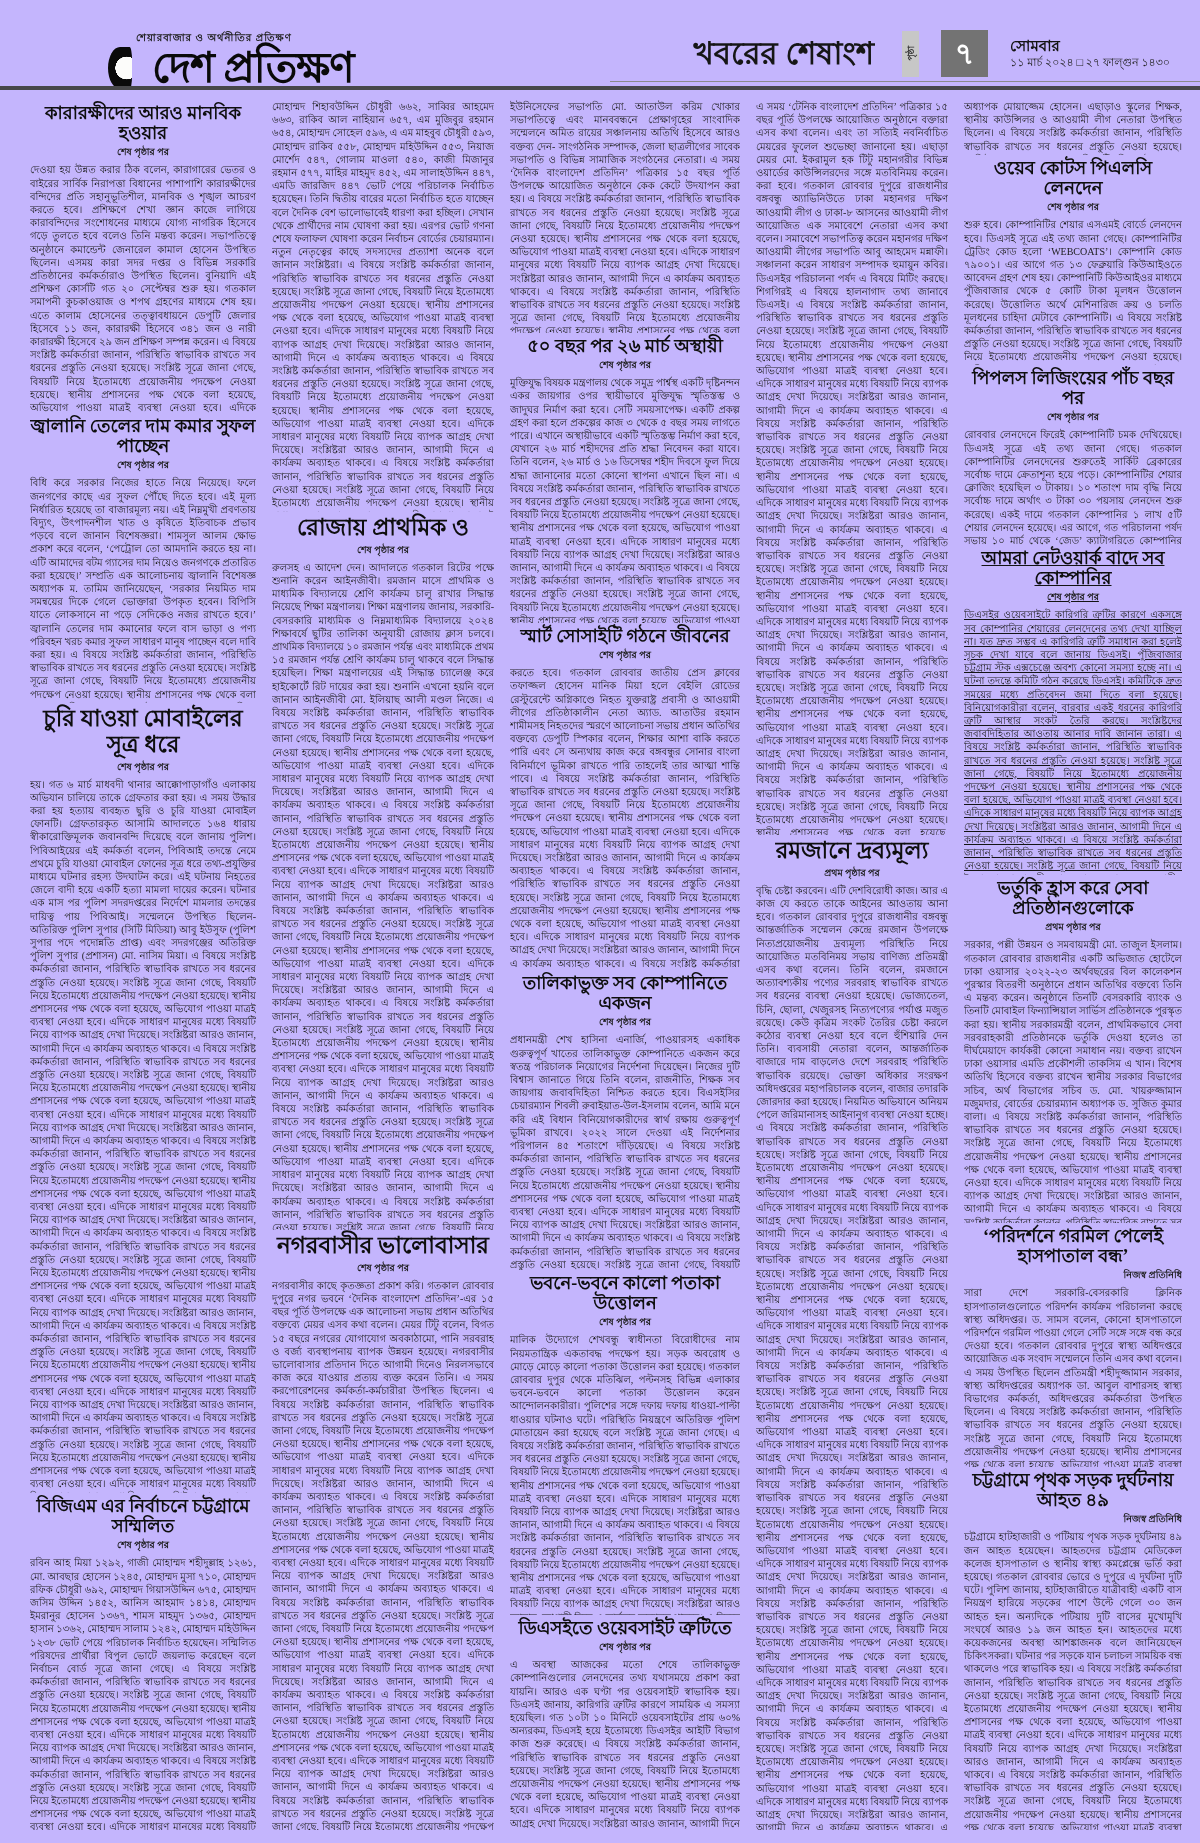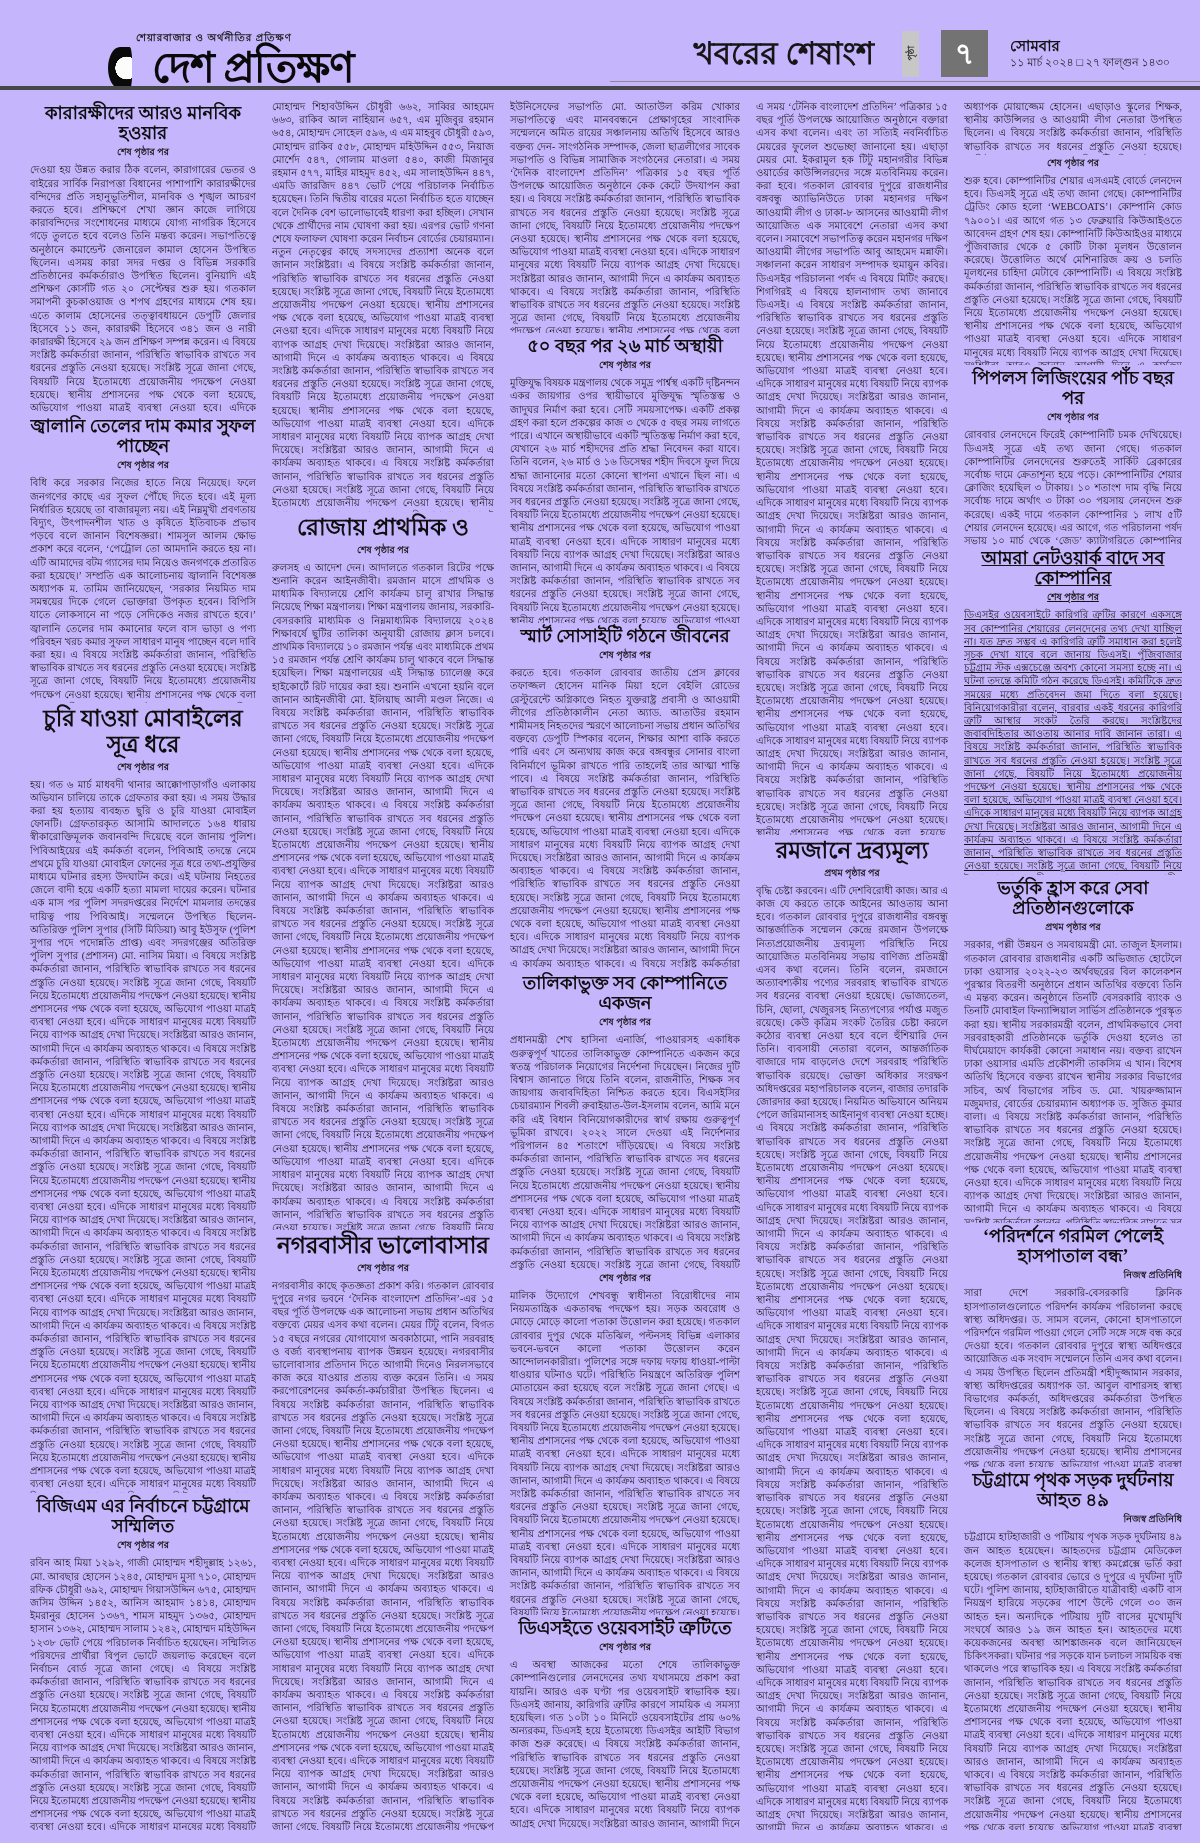--- a/index.html
+++ b/index.html
@@ -123,20 +123,21 @@
           <div class="headline h-md">স্মার্ট সোসাইটি গঠনে জীবনের</div>
           <div class="byline">শেষ পৃষ্ঠার পর</div>
           <div class="bodytext">করতে হবে। গতকাল রোববার জাতীয় প্রেস ক্লাবের তফাজ্জল হোসেন মানিক মিয়া হলে বেইলি রোডের রেস্টুরেন্টে অগ্নিকাণ্ডে নিহত যুক্তরাষ্ট্র প্রবাসী ও আওয়ামী লীগের প্রতিষ্ঠাকালীন নেতা অ্যাড. আতাউর রহমান শামীমসহ নিহতদের স্মরণে আলোচনা সভায় প্রধান অতিথির বক্তব্যে ডেপুটি স্পিকার বলেন, শিক্ষার আশা বাকি করতে পারি এবং সে অন্যথায় কাজ করে বঙ্গবন্ধুর সোনার বাংলা বিনির্মাণে ভূমিকা রাখতে পারি তাহলেই তার আত্মা শান্তি পাবে। এ বিষয়ে সংশ্লিষ্ট কর্মকর্তারা জানান, পরিস্থিতি স্বাভাবিক রাখতে সব ধরনের প্রস্তুতি নেওয়া হয়েছে। সংশ্লিষ্ট সূত্রে জানা গেছে, বিষয়টি নিয়ে ইতোমধ্যে প্রয়োজনীয় পদক্ষেপ নেওয়া হয়েছে। স্থানীয় প্রশাসনের পক্ষ থেকে বলা হয়েছে, অভিযোগ পাওয়া মাত্রই ব্যবস্থা নেওয়া হবে। এদিকে সাধারণ মানুষের মধ্যে বিষয়টি নিয়ে ব্যাপক আগ্রহ দেখা দিয়েছে। সংশ্লিষ্টরা আরও জানান, আগামী দিনে এ কার্যক্রম অব্যাহত থাকবে। এ বিষয়ে সংশ্লিষ্ট কর্মকর্তারা জানান, পরিস্থিতি স্বাভাবিক রাখতে সব ধরনের প্রস্তুতি নেওয়া হয়েছে। সংশ্লিষ্ট সূত্রে জানা গেছে, বিষয়টি নিয়ে ইতোমধ্যে প্রয়োজনীয় পদক্ষেপ নেওয়া হয়েছে। স্থানীয় প্রশাসনের পক্ষ থেকে বলা হয়েছে, অভিযোগ পাওয়া মাত্রই ব্যবস্থা নেওয়া হবে। এদিকে সাধারণ মানুষের মধ্যে বিষয়টি নিয়ে ব্যাপক আগ্রহ দেখা দিয়েছে। সংশ্লিষ্টরা আরও জানান, আগামী দিনে এ কার্যক্রম অব্যাহত থাকবে। এ বিষয়ে সংশ্লিষ্ট কর্মকর্তারা জানান, পরিস্থিতি স্বাভাবিক রাখতে সব ধরনের প্রস্তুতি নেওয়া হয়েছে। সংশ্লিষ্ট সূত্রে জানা গেছে, বিষয়টি নিয়ে ইতোমধ্যে প্রয়োজনীয় পদক্ষেপ নেওয়া হয়েছে। স্থানীয় প্রশাসনের পক্ষ থেকে বলা হয়েছে, অভিযোগ পাওয়া মাত্রই ব্যবস্থা নেওয়া হবে। এদিকে সাধারণ মানুষের মধ্যে বিষয়টি নিয়ে ব্যাপক আগ্রহ দেখা দিয়েছে। সংশ্লিষ্টরা আরও জানান, আগামী দিনে এ কার্যক্রম অব্যাহত থাকবে। এ বিষয়ে সংশ্লিষ্ট কর্মকর্তারা জানান, পরিস্থিতি স্বাভাবিক রাখতে সব ধরনের প্রস্তুতি নেওয়া হয়েছে। সংশ্লিষ্ট সূত্রে জানা গেছে, বিষয়টি নিয়ে ইতোমধ্যে প্রয়োজনীয় পদক্ষেপ নেওয়া হয়েছে। স্থানীয় প্রশাসনের পক্ষ থেকে বলা হয়েছে, অভিযোগ পাওয়া মাত্রই ব্যবস্থা নেওয়া হবে। এদিকে সাধারণ মানুষের মধ্যে বিষয়টি নিয়ে ব্যাপক আগ্রহ দেখা দিয়েছে। সংশ্লিষ্টরা আরও জানান, আগামী দিনে এ কার্যক্রম অব্যাহত থাকবে। এ বিষয়ে সংশ্লিষ্ট কর্মকর্তারা জানান, পরিস্থিতি স্বাভাবিক রাখতে সব ধরনের প্রস্তুতি নেওয়া হয়েছে। সংশ্লিষ্ট সূত্রে জানা গেছে, বিষয়টি নিয়ে ইতোমধ্যে প্রয়োজনীয় পদক্ষেপ নেওয়া হয়েছে। স্থানীয় প্রশাসনের পক্ষ থেকে বলা হয়েছে, অভিযোগ পাওয়া মাত্রই ব্যবস্থা নেওয়া হবে। এদিকে সাধারণ মানুষের মধ্যে বিষয়টি নিয়ে ব্যাপক আগ্রহ দেখা দিয়েছে। সংশ্লিষ্টরা আরও জানান, আগামী দিনে এ কার্যক্রম অব্যাহত থাকবে। </div>
         </div>
         <div class="block" style="height: 300px;">
           <div class="headline h-md">তালিকাভুক্ত সব কোম্পানিতে একজন</div>
           <div class="byline">শেষ পৃষ্ঠার পর</div>
           <div class="bodytext">প্রধানমন্ত্রী শেখ হাসিনা এনার্জি, পাওয়ারসহ একাধিক গুরুত্বপূর্ণ খাতের তালিকাভুক্ত কোম্পানিতে একজন করে স্বতন্ত্র পরিচালক নিয়োগের নির্দেশনা দিয়েছেন। নিজের দুটি বিশ্বাস জানাতে গিয়ে তিনি বলেন, রাজনীতি, শিক্ষক সব জায়গায় জবাবদিহিতা নিশ্চিত করতে হবে। বিএসইসির চেয়ারম্যান শিবলী রুবাইয়াত-উল-ইসলাম বলেন, আমি মনে করি এই বিধান বিনিয়োগকারীদের স্বার্থ রক্ষায় গুরুত্বপূর্ণ ভূমিকা রাখবে। ২০২২ সালে দেওয়া এই নির্দেশনার পরিপালন ৪৫ শতাংশে দাঁড়িয়েছে। এ বিষয়ে সংশ্লিষ্ট কর্মকর্তারা জানান, পরিস্থিতি স্বাভাবিক রাখতে সব ধরনের প্রস্তুতি নেওয়া হয়েছে। সংশ্লিষ্ট সূত্রে জানা গেছে, বিষয়টি নিয়ে ইতোমধ্যে প্রয়োজনীয় পদক্ষেপ নেওয়া হয়েছে। স্থানীয় প্রশাসনের পক্ষ থেকে বলা হয়েছে, অভিযোগ পাওয়া মাত্রই ব্যবস্থা নেওয়া হবে। এদিকে সাধারণ মানুষের মধ্যে বিষয়টি নিয়ে ব্যাপক আগ্রহ দেখা দিয়েছে। সংশ্লিষ্টরা আরও জানান, আগামী দিনে এ কার্যক্রম অব্যাহত থাকবে। এ বিষয়ে সংশ্লিষ্ট কর্মকর্তারা জানান, পরিস্থিতি স্বাভাবিক রাখতে সব ধরনের প্রস্তুতি নেওয়া হয়েছে। সংশ্লিষ্ট সূত্রে জানা গেছে, বিষয়টি নিয়ে ইতোমধ্যে প্রয়োজনীয় পদক্ষেপ নেওয়া হয়েছে। স্থানীয় প্রশাসনের পক্ষ থেকে বলা হয়েছে, অভিযোগ পাওয়া মাত্রই ব্যবস্থা নেওয়া হবে। এদিকে সাধারণ মানুষের মধ্যে বিষয়টি নিয়ে ব্যাপক আগ্রহ দেখা দিয়েছে। সংশ্লিষ্টরা আরও জানান, আগামী দিনে এ কার্যক্রম অব্যাহত থাকবে। এ বিষয়ে সংশ্লিষ্ট কর্মকর্তারা জানান, পরিস্থিতি স্বাভাবিক রাখতে সব ধরনের প্রস্তুতি নেওয়া হয়েছে। সংশ্লিষ্ট সূত্রে জানা গেছে, বিষয়টি নিয়ে ইতোমধ্যে প্রয়োজনীয় পদক্ষেপ নেওয়া হয়েছে। স্থানীয় প্রশাসনের পক্ষ থেকে বলা হয়েছে, অভিযোগ পাওয়া মাত্রই ব্যবস্থা নেওয়া হবে। এদিকে সাধারণ মানুষের মধ্যে বিষয়টি নিয়ে ব্যাপক আগ্রহ দেখা দিয়েছে। সংশ্লিষ্টরা আরও জানান, আগামী দিনে এ কার্যক্রম অব্যাহত থাকবে। এ বিষয়ে সংশ্লিষ্ট কর্মকর্তারা জানান, পরিস্থিতি স্বাভাবিক রাখতে সব ধরনের প্রস্তুতি নেওয়া হয়েছে। সংশ্লিষ্ট সূত্রে জানা গেছে, বিষয়টি নিয়ে ইতোমধ্যে প্রয়োজনীয় পদক্ষেপ নেওয়া হয়েছে। স্থানীয় প্রশাসনের পক্ষ থেকে বলা হয়েছে, অভিযোগ পাওয়া মাত্রই ব্যবস্থা নেওয়া হবে। এদিকে সাধারণ মানুষের মধ্যে বিষয়টি নিয়ে ব্যাপক আগ্রহ দেখা দিয়েছে। সংশ্লিষ্টরা আরও জানান, আগামী দিনে এ কার্যক্রম অব্যাহত থাকবে। </div>
         </div>
         <div class="block" style="height: 345px;">
+          <div class="headline h-md">ভবনে-ভবনে কালো পতাকা উত্তোলন</div>
           <div class="byline">শেষ পৃষ্ঠার পর</div>
           <div class="bodytext">মালিক উদ্যোগে শেখবন্ধু স্বাধীনতা বিরোধীদের নাম নিয়মতান্ত্রিক একতাবদ্ধ পদক্ষেপ হয়। সড়ক অবরোধ ও মোড়ে মোড়ে কালো পতাকা উত্তোলন করা হয়েছে। গতকাল রোববার দুপুর থেকে মতিঝিল, পল্টনসহ বিভিন্ন এলাকার ভবনে-ভবনে কালো পতাকা উত্তোলন করেন আন্দোলনকারীরা। পুলিশের সঙ্গে দফায় দফায় ধাওয়া-পাল্টা ধাওয়ার ঘটনাও ঘটে। পরিস্থিতি নিয়ন্ত্রণে অতিরিক্ত পুলিশ মোতায়েন করা হয়েছে বলে সংশ্লিষ্ট সূত্রে জানা গেছে। এ বিষয়ে সংশ্লিষ্ট কর্মকর্তারা জানান, পরিস্থিতি স্বাভাবিক রাখতে সব ধরনের প্রস্তুতি নেওয়া হয়েছে। সংশ্লিষ্ট সূত্রে জানা গেছে, বিষয়টি নিয়ে ইতোমধ্যে প্রয়োজনীয় পদক্ষেপ নেওয়া হয়েছে। স্থানীয় প্রশাসনের পক্ষ থেকে বলা হয়েছে, অভিযোগ পাওয়া মাত্রই ব্যবস্থা নেওয়া হবে। এদিকে সাধারণ মানুষের মধ্যে বিষয়টি নিয়ে ব্যাপক আগ্রহ দেখা দিয়েছে। সংশ্লিষ্টরা আরও জানান, আগামী দিনে এ কার্যক্রম অব্যাহত থাকবে। এ বিষয়ে সংশ্লিষ্ট কর্মকর্তারা জানান, পরিস্থিতি স্বাভাবিক রাখতে সব ধরনের প্রস্তুতি নেওয়া হয়েছে। সংশ্লিষ্ট সূত্রে জানা গেছে, বিষয়টি নিয়ে ইতোমধ্যে প্রয়োজনীয় পদক্ষেপ নেওয়া হয়েছে। স্থানীয় প্রশাসনের পক্ষ থেকে বলা হয়েছে, অভিযোগ পাওয়া মাত্রই ব্যবস্থা নেওয়া হবে। এদিকে সাধারণ মানুষের মধ্যে বিষয়টি নিয়ে ব্যাপক আগ্রহ দেখা দিয়েছে। সংশ্লিষ্টরা আরও জানান, আগামী দিনে এ কার্যক্রম অব্যাহত থাকবে। এ বিষয়ে সংশ্লিষ্ট কর্মকর্তারা জানান, পরিস্থিতি স্বাভাবিক রাখতে সব ধরনের প্রস্তুতি নেওয়া হয়েছে। সংশ্লিষ্ট সূত্রে জানা গেছে, বিষয়টি নিয়ে ইতোমধ্যে প্রয়োজনীয় পদক্ষেপ নেওয়া হয়েছে। স্থানীয় প্রশাসনের পক্ষ থেকে বলা হয়েছে, অভিযোগ পাওয়া মাত্রই ব্যবস্থা নেওয়া হবে। এদিকে সাধারণ মানুষের মধ্যে বিষয়টি নিয়ে ব্যাপক আগ্রহ দেখা দিয়েছে। সংশ্লিষ্টরা আরও জানান, আগামী দিনে এ কার্যক্রম অব্যাহত থাকবে। এ বিষয়ে সংশ্লিষ্ট কর্মকর্তারা জানান, পরিস্থিতি স্বাভাবিক রাখতে সব ধরনের প্রস্তুতি নেওয়া হয়েছে। সংশ্লিষ্ট সূত্রে জানা গেছে, বিষয়টি নিয়ে ইতোমধ্যে প্রয়োজনীয় পদক্ষেপ নেওয়া হয়েছে। স্থানীয় প্রশাসনের পক্ষ থেকে বলা হয়েছে, অভিযোগ পাওয়া মাত্রই ব্যবস্থা নেওয়া হবে। এদিকে সাধারণ মানুষের মধ্যে বিষয়টি নিয়ে ব্যাপক আগ্রহ দেখা দিয়েছে। সংশ্লিষ্টরা আরও জানান, আগামী দিনে এ কার্যক্রম অব্যাহত থাকবে। এ বিষয়ে সংশ্লিষ্ট কর্মকর্তারা জানান, পরিস্থিতি স্বাভাবিক রাখতে সব ধরনের প্রস্তুতি নেওয়া হয়েছে। সংশ্লিষ্ট সূত্রে জানা গেছে, বিষয়টি নিয়ে ইতোমধ্যে প্রয়োজনীয় পদক্ষেপ নেওয়া হয়েছে। স্থানীয় প্রশাসনের পক্ষ থেকে বলা হয়েছে, অভিযোগ পাওয়া মাত্রই ব্যবস্থা নেওয়া হবে। এদিকে সাধারণ মানুষের মধ্যে বিষয়টি নিয়ে ব্যাপক আগ্রহ দেখা দিয়েছে। সংশ্লিষ্টরা আরও জানান, আগামী দিনে এ কার্যক্রম অব্যাহত থাকবে। </div>
         </div>
         <div class="block" style="height: 215px;">
           <div class="headline h-md">ডিএসইতে ওয়েবসাইট ত্রুটিতে</div>
           <div class="byline">শেষ পৃষ্ঠার পর</div>
           <div class="bodytext">এ অবস্থা আজকের মতো শেষে তালিকাভুক্ত কোম্পানিগুলোর লেনদেনের তথ্য যথাসময়ে প্রকাশ করা যায়নি। আরও এক ঘণ্টা পর ওয়েবসাইট স্বাভাবিক হয়। ডিএসই জানায়, কারিগরি ত্রুটির কারণে সাময়িক এ সমস্যা হয়েছিল। গত ১০টা ১০ মিনিটে ওয়েবসাইটের প্রায় ৬০% অন্যরকম, ডিএসই হয়ে ইতোমধ্যে ডিএসইর আইটি বিভাগ কাজ শুরু করেছে। এ বিষয়ে সংশ্লিষ্ট কর্মকর্তারা জানান, পরিস্থিতি স্বাভাবিক রাখতে সব ধরনের প্রস্তুতি নেওয়া হয়েছে। সংশ্লিষ্ট সূত্রে জানা গেছে, বিষয়টি নিয়ে ইতোমধ্যে প্রয়োজনীয় পদক্ষেপ নেওয়া হয়েছে। স্থানীয় প্রশাসনের পক্ষ থেকে বলা হয়েছে, অভিযোগ পাওয়া মাত্রই ব্যবস্থা নেওয়া হবে। এদিকে সাধারণ মানুষের মধ্যে বিষয়টি নিয়ে ব্যাপক আগ্রহ দেখা দিয়েছে। সংশ্লিষ্টরা আরও জানান, আগামী দিনে এ কার্যক্রম অব্যাহত থাকবে। এ বিষয়ে সংশ্লিষ্ট কর্মকর্তারা জানান, পরিস্থিতি স্বাভাবিক রাখতে সব ধরনের প্রস্তুতি নেওয়া হয়েছে। সংশ্লিষ্ট সূত্রে জানা গেছে, বিষয়টি নিয়ে ইতোমধ্যে প্রয়োজনীয় পদক্ষেপ নেওয়া হয়েছে। স্থানীয় প্রশাসনের পক্ষ থেকে বলা হয়েছে, অভিযোগ পাওয়া মাত্রই ব্যবস্থা নেওয়া হবে। এদিকে সাধারণ মানুষের মধ্যে বিষয়টি নিয়ে ব্যাপক আগ্রহ দেখা দিয়েছে। সংশ্লিষ্টরা আরও জানান, আগামী দিনে এ কার্যক্রম অব্যাহত থাকবে। এ বিষয়ে সংশ্লিষ্ট কর্মকর্তারা জানান, পরিস্থিতি স্বাভাবিক রাখতে সব ধরনের প্রস্তুতি নেওয়া হয়েছে। সংশ্লিষ্ট সূত্রে জানা গেছে, বিষয়টি নিয়ে ইতোমধ্যে প্রয়োজনীয় পদক্ষেপ নেওয়া হয়েছে। স্থানীয় প্রশাসনের পক্ষ থেকে বলা হয়েছে, অভিযোগ পাওয়া মাত্রই ব্যবস্থা নেওয়া হবে। এদিকে সাধারণ মানুষের মধ্যে বিষয়টি নিয়ে ব্যাপক আগ্রহ দেখা দিয়েছে। সংশ্লিষ্টরা আরও জানান, আগামী দিনে এ কার্যক্রম অব্যাহত থাকবে। </div>
         </div>
       </div>
       <div class="col">
@@ -147,20 +148,21 @@
           <div class="headline h-lg">রমজানে দ্রব্যমূল্য</div>
           <div class="byline">প্রথম পৃষ্ঠার পর</div>
           <div class="bodytext">বৃদ্ধি চেষ্টা করবেন। এটি দেশবিরোধী কাজ। আর এ কাজ যে করতে তাকে আইনের আওতায় আনা হবে। গতকাল রোববার দুপুরে রাজধানীর বঙ্গবন্ধু আন্তর্জাতিক সম্মেলন কেন্দ্রে রমজান উপলক্ষে নিত্যপ্রয়োজনীয় দ্রব্যমূল্য পরিস্থিতি নিয়ে আয়োজিত মতবিনিময় সভায় বাণিজ্য প্রতিমন্ত্রী এসব কথা বলেন। তিনি বলেন, রমজানে অত্যাবশ্যকীয় পণ্যের সরবরাহ স্বাভাবিক রাখতে সব ধরনের ব্যবস্থা নেওয়া হয়েছে। ভোজ্যতেল, চিনি, ছোলা, খেজুরসহ নিত্যপণ্যের পর্যাপ্ত মজুত রয়েছে। কেউ কৃত্রিম সংকট তৈরির চেষ্টা করলে কঠোর ব্যবস্থা নেওয়া হবে বলে হুঁশিয়ারি দেন তিনি। ব্যবসায়ী নেতারা বলেন, আন্তর্জাতিক বাজারে দাম বাড়লেও দেশে সরবরাহ পরিস্থিতি স্বাভাবিক রয়েছে। ভোক্তা অধিকার সংরক্ষণ অধিদপ্তরের মহাপরিচালক বলেন, বাজার তদারকি জোরদার করা হয়েছে। নিয়মিত অভিযানে অনিয়ম পেলে জরিমানাসহ আইনানুগ ব্যবস্থা নেওয়া হচ্ছে। এ বিষয়ে সংশ্লিষ্ট কর্মকর্তারা জানান, পরিস্থিতি স্বাভাবিক রাখতে সব ধরনের প্রস্তুতি নেওয়া হয়েছে। সংশ্লিষ্ট সূত্রে জানা গেছে, বিষয়টি নিয়ে ইতোমধ্যে প্রয়োজনীয় পদক্ষেপ নেওয়া হয়েছে। স্থানীয় প্রশাসনের পক্ষ থেকে বলা হয়েছে, অভিযোগ পাওয়া মাত্রই ব্যবস্থা নেওয়া হবে। এদিকে সাধারণ মানুষের মধ্যে বিষয়টি নিয়ে ব্যাপক আগ্রহ দেখা দিয়েছে। সংশ্লিষ্টরা আরও জানান, আগামী দিনে এ কার্যক্রম অব্যাহত থাকবে। এ বিষয়ে সংশ্লিষ্ট কর্মকর্তারা জানান, পরিস্থিতি স্বাভাবিক রাখতে সব ধরনের প্রস্তুতি নেওয়া হয়েছে। সংশ্লিষ্ট সূত্রে জানা গেছে, বিষয়টি নিয়ে ইতোমধ্যে প্রয়োজনীয় পদক্ষেপ নেওয়া হয়েছে। স্থানীয় প্রশাসনের পক্ষ থেকে বলা হয়েছে, অভিযোগ পাওয়া মাত্রই ব্যবস্থা নেওয়া হবে। এদিকে সাধারণ মানুষের মধ্যে বিষয়টি নিয়ে ব্যাপক আগ্রহ দেখা দিয়েছে। সংশ্লিষ্টরা আরও জানান, আগামী দিনে এ কার্যক্রম অব্যাহত থাকবে। এ বিষয়ে সংশ্লিষ্ট কর্মকর্তারা জানান, পরিস্থিতি স্বাভাবিক রাখতে সব ধরনের প্রস্তুতি নেওয়া হয়েছে। সংশ্লিষ্ট সূত্রে জানা গেছে, বিষয়টি নিয়ে ইতোমধ্যে প্রয়োজনীয় পদক্ষেপ নেওয়া হয়েছে। স্থানীয় প্রশাসনের পক্ষ থেকে বলা হয়েছে, অভিযোগ পাওয়া মাত্রই ব্যবস্থা নেওয়া হবে। এদিকে সাধারণ মানুষের মধ্যে বিষয়টি নিয়ে ব্যাপক আগ্রহ দেখা দিয়েছে। সংশ্লিষ্টরা আরও জানান, আগামী দিনে এ কার্যক্রম অব্যাহত থাকবে। এ বিষয়ে সংশ্লিষ্ট কর্মকর্তারা জানান, পরিস্থিতি স্বাভাবিক রাখতে সব ধরনের প্রস্তুতি নেওয়া হয়েছে। সংশ্লিষ্ট সূত্রে জানা গেছে, বিষয়টি নিয়ে ইতোমধ্যে প্রয়োজনীয় পদক্ষেপ নেওয়া হয়েছে। স্থানীয় প্রশাসনের পক্ষ থেকে বলা হয়েছে, অভিযোগ পাওয়া মাত্রই ব্যবস্থা নেওয়া হবে। এদিকে সাধারণ মানুষের মধ্যে বিষয়টি নিয়ে ব্যাপক আগ্রহ দেখা দিয়েছে। সংশ্লিষ্টরা আরও জানান, আগামী দিনে এ কার্যক্রম অব্যাহত থাকবে। এ বিষয়ে সংশ্লিষ্ট কর্মকর্তারা জানান, পরিস্থিতি স্বাভাবিক রাখতে সব ধরনের প্রস্তুতি নেওয়া হয়েছে। সংশ্লিষ্ট সূত্রে জানা গেছে, বিষয়টি নিয়ে ইতোমধ্যে প্রয়োজনীয় পদক্ষেপ নেওয়া হয়েছে। স্থানীয় প্রশাসনের পক্ষ থেকে বলা হয়েছে, অভিযোগ পাওয়া মাত্রই ব্যবস্থা নেওয়া হবে। এদিকে সাধারণ মানুষের মধ্যে বিষয়টি নিয়ে ব্যাপক আগ্রহ দেখা দিয়েছে। সংশ্লিষ্টরা আরও জানান, আগামী দিনে এ কার্যক্রম অব্যাহত থাকবে। এ বিষয়ে সংশ্লিষ্ট কর্মকর্তারা জানান, পরিস্থিতি স্বাভাবিক রাখতে সব ধরনের প্রস্তুতি নেওয়া হয়েছে। সংশ্লিষ্ট সূত্রে জানা গেছে, বিষয়টি নিয়ে ইতোমধ্যে প্রয়োজনীয় পদক্ষেপ নেওয়া হয়েছে। স্থানীয় প্রশাসনের পক্ষ থেকে বলা হয়েছে, অভিযোগ পাওয়া মাত্রই ব্যবস্থা নেওয়া হবে। এদিকে সাধারণ মানুষের মধ্যে বিষয়টি নিয়ে ব্যাপক আগ্রহ দেখা দিয়েছে। সংশ্লিষ্টরা আরও জানান, আগামী দিনে এ কার্যক্রম অব্যাহত থাকবে। এ বিষয়ে সংশ্লিষ্ট কর্মকর্তারা জানান, পরিস্থিতি স্বাভাবিক রাখতে সব ধরনের প্রস্তুতি নেওয়া হয়েছে। সংশ্লিষ্ট সূত্রে জানা গেছে, বিষয়টি নিয়ে ইতোমধ্যে প্রয়োজনীয় পদক্ষেপ নেওয়া হয়েছে। স্থানীয় প্রশাসনের পক্ষ থেকে বলা হয়েছে, অভিযোগ পাওয়া মাত্রই ব্যবস্থা নেওয়া হবে। এদিকে সাধারণ মানুষের মধ্যে বিষয়টি নিয়ে ব্যাপক আগ্রহ দেখা দিয়েছে। সংশ্লিষ্টরা আরও জানান, আগামী দিনে এ কার্যক্রম অব্যাহত থাকবে। এ বিষয়ে সংশ্লিষ্ট কর্মকর্তারা জানান, পরিস্থিতি স্বাভাবিক রাখতে সব ধরনের প্রস্তুতি নেওয়া হয়েছে। সংশ্লিষ্ট সূত্রে জানা গেছে, বিষয়টি নিয়ে ইতোমধ্যে প্রয়োজনীয় পদক্ষেপ নেওয়া হয়েছে। স্থানীয় প্রশাসনের পক্ষ থেকে বলা হয়েছে, অভিযোগ পাওয়া মাত্রই ব্যবস্থা নেওয়া হবে। এদিকে সাধারণ মানুষের মধ্যে বিষয়টি নিয়ে ব্যাপক আগ্রহ দেখা দিয়েছে। সংশ্লিষ্টরা আরও জানান, আগামী দিনে এ কার্যক্রম অব্যাহত থাকবে। এ বিষয়ে সংশ্লিষ্ট কর্মকর্তারা জানান, পরিস্থিতি স্বাভাবিক রাখতে সব ধরনের প্রস্তুতি নেওয়া হয়েছে। সংশ্লিষ্ট সূত্রে জানা গেছে, বিষয়টি নিয়ে ইতোমধ্যে প্রয়োজনীয় পদক্ষেপ নেওয়া হয়েছে। স্থানীয় প্রশাসনের পক্ষ থেকে বলা হয়েছে, অভিযোগ পাওয়া মাত্রই ব্যবস্থা নেওয়া হবে। এদিকে সাধারণ মানুষের মধ্যে বিষয়টি নিয়ে ব্যাপক আগ্রহ দেখা দিয়েছে। সংশ্লিষ্টরা আরও জানান, আগামী দিনে এ কার্যক্রম অব্যাহত থাকবে। এ বিষয়ে সংশ্লিষ্ট কর্মকর্তারা জানান, পরিস্থিতি স্বাভাবিক রাখতে সব ধরনের প্রস্তুতি নেওয়া হয়েছে। সংশ্লিষ্ট সূত্রে জানা গেছে, বিষয়টি নিয়ে ইতোমধ্যে প্রয়োজনীয় পদক্ষেপ নেওয়া হয়েছে। স্থানীয় প্রশাসনের পক্ষ থেকে বলা হয়েছে, অভিযোগ পাওয়া মাত্রই ব্যবস্থা নেওয়া হবে। এদিকে সাধারণ মানুষের মধ্যে বিষয়টি নিয়ে ব্যাপক আগ্রহ দেখা দিয়েছে। সংশ্লিষ্টরা আরও জানান, আগামী দিনে এ কার্যক্রম অব্যাহত থাকবে। এ বিষয়ে সংশ্লিষ্ট কর্মকর্তারা জানান, পরিস্থিতি স্বাভাবিক রাখতে সব ধরনের প্রস্তুতি নেওয়া হয়েছে। সংশ্লিষ্ট সূত্রে জানা গেছে, বিষয়টি নিয়ে ইতোমধ্যে প্রয়োজনীয় পদক্ষেপ নেওয়া হয়েছে। স্থানীয় প্রশাসনের পক্ষ থেকে বলা হয়েছে, অভিযোগ পাওয়া মাত্রই ব্যবস্থা নেওয়া হবে। এদিকে সাধারণ মানুষের মধ্যে বিষয়টি নিয়ে ব্যাপক আগ্রহ দেখা দিয়েছে। সংশ্লিষ্টরা আরও জানান, আগামী দিনে এ কার্যক্রম অব্যাহত থাকবে। এ বিষয়ে সংশ্লিষ্ট কর্মকর্তারা জানান, পরিস্থিতি স্বাভাবিক রাখতে সব ধরনের প্রস্তুতি নেওয়া হয়েছে। সংশ্লিষ্ট সূত্রে জানা গেছে, বিষয়টি নিয়ে ইতোমধ্যে প্রয়োজনীয় পদক্ষেপ নেওয়া হয়েছে। স্থানীয় প্রশাসনের পক্ষ থেকে বলা হয়েছে, অভিযোগ পাওয়া মাত্রই ব্যবস্থা নেওয়া হবে। এদিকে সাধারণ মানুষের মধ্যে বিষয়টি নিয়ে ব্যাপক আগ্রহ দেখা দিয়েছে। সংশ্লিষ্টরা আরও জানান, আগামী দিনে এ কার্যক্রম অব্যাহত থাকবে। এ বিষয়ে সংশ্লিষ্ট কর্মকর্তারা জানান, পরিস্থিতি স্বাভাবিক রাখতে সব ধরনের প্রস্তুতি নেওয়া হয়েছে। সংশ্লিষ্ট সূত্রে জানা গেছে, বিষয়টি নিয়ে ইতোমধ্যে প্রয়োজনীয় পদক্ষেপ নেওয়া হয়েছে। স্থানীয় প্রশাসনের পক্ষ থেকে বলা হয়েছে, অভিযোগ পাওয়া মাত্রই ব্যবস্থা নেওয়া হবে। এদিকে সাধারণ মানুষের মধ্যে বিষয়টি নিয়ে ব্যাপক আগ্রহ দেখা দিয়েছে। সংশ্লিষ্টরা আরও জানান, আগামী দিনে এ কার্যক্রম অব্যাহত থাকবে। </div>
         </div>
       </div>
       <div class="col">
         <div class="block" style="height: 55px;">
           <div class="bodytext">অধ্যাপক মোয়াজ্জেম হোসেন। এছাড়াও স্কুলের শিক্ষক, স্থানীয় কাউন্সিলর ও আওয়ামী লীগ নেতারা উপস্থিত ছিলেন। এ বিষয়ে সংশ্লিষ্ট কর্মকর্তারা জানান, পরিস্থিতি স্বাভাবিক রাখতে সব ধরনের প্রস্তুতি নেওয়া হয়েছে। সংশ্লিষ্ট সূত্রে জানা গেছে, বিষয়টি নিয়ে ইতোমধ্যে প্রয়োজনীয় পদক্ষেপ নেওয়া হয়েছে। স্থানীয় প্রশাসনের পক্ষ থেকে বলা হয়েছে, অভিযোগ পাওয়া মাত্রই ব্যবস্থা নেওয়া হবে। এদিকে সাধারণ মানুষের মধ্যে বিষয়টি নিয়ে ব্যাপক আগ্রহ দেখা দিয়েছে। সংশ্লিষ্টরা আরও জানান, আগামী দিনে এ কার্যক্রম অব্যাহত থাকবে। এ বিষয়ে সংশ্লিষ্ট কর্মকর্তারা জানান, পরিস্থিতি স্বাভাবিক রাখতে সব ধরনের প্রস্তুতি নেওয়া হয়েছে। সংশ্লিষ্ট সূত্রে জানা গেছে, বিষয়টি নিয়ে ইতোমধ্যে প্রয়োজনীয় পদক্ষেপ নেওয়া হয়েছে। স্থানীয় প্রশাসনের পক্ষ থেকে বলা হয়েছে, অভিযোগ পাওয়া মাত্রই ব্যবস্থা নেওয়া হবে। এদিকে সাধারণ মানুষের মধ্যে বিষয়টি নিয়ে ব্যাপক আগ্রহ দেখা দিয়েছে। সংশ্লিষ্টরা আরও জানান, আগামী দিনে এ কার্যক্রম অব্যাহত থাকবে। </div>
         </div>
         <div class="block" style="height: 210px;">
+          <div class="headline h-md">ওয়েব কোটস পিএলসি লেনদেন</div>
           <div class="byline">শেষ পৃষ্ঠার পর</div>
           <div class="bodytext">শুরু হবে। কোম্পানিটির শেয়ার এসএমই বোর্ডে লেনদেন হবে। ডিএসই সূত্রে এই তথ্য জানা গেছে। কোম্পানিটির ট্রেডিং কোড হলো ‘WEBCOATS’। কোম্পানি কোড ৭৯০০১। এর আগে গত ১৩ ফেব্রুয়ারি কিউআইওতে আবেদন গ্রহণ শেষ হয়। কোম্পানিটি কিউআইওর মাধ্যমে পুঁজিবাজার থেকে ৫ কোটি টাকা মূলধন উত্তোলন করেছে। উত্তোলিত অর্থে মেশিনারিজ ক্রয় ও চলতি মূলধনের চাহিদা মেটাবে কোম্পানিটি। এ বিষয়ে সংশ্লিষ্ট কর্মকর্তারা জানান, পরিস্থিতি স্বাভাবিক রাখতে সব ধরনের প্রস্তুতি নেওয়া হয়েছে। সংশ্লিষ্ট সূত্রে জানা গেছে, বিষয়টি নিয়ে ইতোমধ্যে প্রয়োজনীয় পদক্ষেপ নেওয়া হয়েছে। স্থানীয় প্রশাসনের পক্ষ থেকে বলা হয়েছে, অভিযোগ পাওয়া মাত্রই ব্যবস্থা নেওয়া হবে। এদিকে সাধারণ মানুষের মধ্যে বিষয়টি নিয়ে ব্যাপক আগ্রহ দেখা দিয়েছে। সংশ্লিষ্টরা আরও জানান, আগামী দিনে এ কার্যক্রম অব্যাহত থাকবে। এ বিষয়ে সংশ্লিষ্ট কর্মকর্তারা জানান, পরিস্থিতি স্বাভাবিক রাখতে সব ধরনের প্রস্তুতি নেওয়া হয়েছে। সংশ্লিষ্ট সূত্রে জানা গেছে, বিষয়টি নিয়ে ইতোমধ্যে প্রয়োজনীয় পদক্ষেপ নেওয়া হয়েছে। স্থানীয় প্রশাসনের পক্ষ থেকে বলা হয়েছে, অভিযোগ পাওয়া মাত্রই ব্যবস্থা নেওয়া হবে। এদিকে সাধারণ মানুষের মধ্যে বিষয়টি নিয়ে ব্যাপক আগ্রহ দেখা দিয়েছে। সংশ্লিষ্টরা আরও জানান, আগামী দিনে এ কার্যক্রম অব্যাহত থাকবে। এ বিষয়ে সংশ্লিষ্ট কর্মকর্তারা জানান, পরিস্থিতি স্বাভাবিক রাখতে সব ধরনের প্রস্তুতি নেওয়া হয়েছে। সংশ্লিষ্ট সূত্রে জানা গেছে, বিষয়টি নিয়ে ইতোমধ্যে প্রয়োজনীয় পদক্ষেপ নেওয়া হয়েছে। স্থানীয় প্রশাসনের পক্ষ থেকে বলা হয়েছে, অভিযোগ পাওয়া মাত্রই ব্যবস্থা নেওয়া হবে। এদিকে সাধারণ মানুষের মধ্যে বিষয়টি নিয়ে ব্যাপক আগ্রহ দেখা দিয়েছে। সংশ্লিষ্টরা আরও জানান, আগামী দিনে এ কার্যক্রম অব্যাহত থাকবে। </div>
         </div>
         <div class="block" style="height: 180px;">
           <div class="headline h-md">পিপলস লিজিংয়ের পাঁচ বছর পর</div>
           <div class="byline">শেষ পৃষ্ঠার পর</div>
           <div class="bodytext">রোববার লেনদেনে ফিরেই কোম্পানিটি চমক দেখিয়েছে। ডিএসই সূত্রে এই তথ্য জানা গেছে। গতকাল কোম্পানিটির লেনদেনের শুরুতেই সার্কিট ব্রেকারের সর্বোচ্চ দামে ক্রেতাশূন্য হয়ে পড়ে। কোম্পানিটির শেয়ার ক্লোজিং হয়েছিল ৩ টাকায়। ১০ শতাংশ দাম বৃদ্ধি নিয়ে সর্বোচ্চ দামে অর্থাৎ ৩ টাকা ৩০ পয়সায় লেনদেন শুরু করেছে। একই দামে গতকাল কোম্পানির ১ লাখ ৫টি শেয়ার লেনদেন হয়েছে। এর আগে, গত পরিচালনা পর্ষদ সভায় ১০ মার্চ থেকে ‘জেড’ ক্যাটাগরিতে কোম্পানির শেয়ারের লেনদেন পুনরায় শুরু করার সিদ্ধান্ত হয়। উল্লেখ্য, ২০১৯ সালের ১৩ থেকে ২৭ আগস্ট পর্যন্ত এই লেনদেন বন্ধ রাখা হয়েছিল। এরপর ১৫ দিন পরপর লেনদেন বন্ধের মেয়াদ বাড়িয়ে যাচ্ছিল ডিএসই। এ বিষয়ে সংশ্লিষ্ট কর্মকর্তারা জানান, পরিস্থিতি স্বাভাবিক রাখতে সব ধরনের প্রস্তুতি নেওয়া হয়েছে। সংশ্লিষ্ট সূত্রে জানা গেছে, বিষয়টি নিয়ে ইতোমধ্যে প্রয়োজনীয় পদক্ষেপ নেওয়া হয়েছে। স্থানীয় প্রশাসনের পক্ষ থেকে বলা হয়েছে, অভিযোগ পাওয়া মাত্রই ব্যবস্থা নেওয়া হবে। এদিকে সাধারণ মানুষের মধ্যে বিষয়টি নিয়ে ব্যাপক আগ্রহ দেখা দিয়েছে। সংশ্লিষ্টরা আরও জানান, আগামী দিনে এ কার্যক্রম অব্যাহত থাকবে। এ বিষয়ে সংশ্লিষ্ট কর্মকর্তারা জানান, পরিস্থিতি স্বাভাবিক রাখতে সব ধরনের প্রস্তুতি নেওয়া হয়েছে। সংশ্লিষ্ট সূত্রে জানা গেছে, বিষয়টি নিয়ে ইতোমধ্যে প্রয়োজনীয় পদক্ষেপ নেওয়া হয়েছে। স্থানীয় প্রশাসনের পক্ষ থেকে বলা হয়েছে, অভিযোগ পাওয়া মাত্রই ব্যবস্থা নেওয়া হবে। এদিকে সাধারণ মানুষের মধ্যে বিষয়টি নিয়ে ব্যাপক আগ্রহ দেখা দিয়েছে। সংশ্লিষ্টরা আরও জানান, আগামী দিনে এ কার্যক্রম অব্যাহত থাকবে। এ বিষয়ে সংশ্লিষ্ট কর্মকর্তারা জানান, পরিস্থিতি স্বাভাবিক রাখতে সব ধরনের প্রস্তুতি নেওয়া হয়েছে। সংশ্লিষ্ট সূত্রে জানা গেছে, বিষয়টি নিয়ে ইতোমধ্যে প্রয়োজনীয় পদক্ষেপ নেওয়া হয়েছে। স্থানীয় প্রশাসনের পক্ষ থেকে বলা হয়েছে, অভিযোগ পাওয়া মাত্রই ব্যবস্থা নেওয়া হবে। এদিকে সাধারণ মানুষের মধ্যে বিষয়টি নিয়ে ব্যাপক আগ্রহ দেখা দিয়েছে। সংশ্লিষ্টরা আরও জানান, আগামী দিনে এ কার্যক্রম অব্যাহত থাকবে। </div>
         </div>
         <div class="block" style="height: 330px; text-decoration: underline;">
           <div class="headline h-md">আমরা নেটওয়ার্ক বাদে সব কোম্পানির</div>

